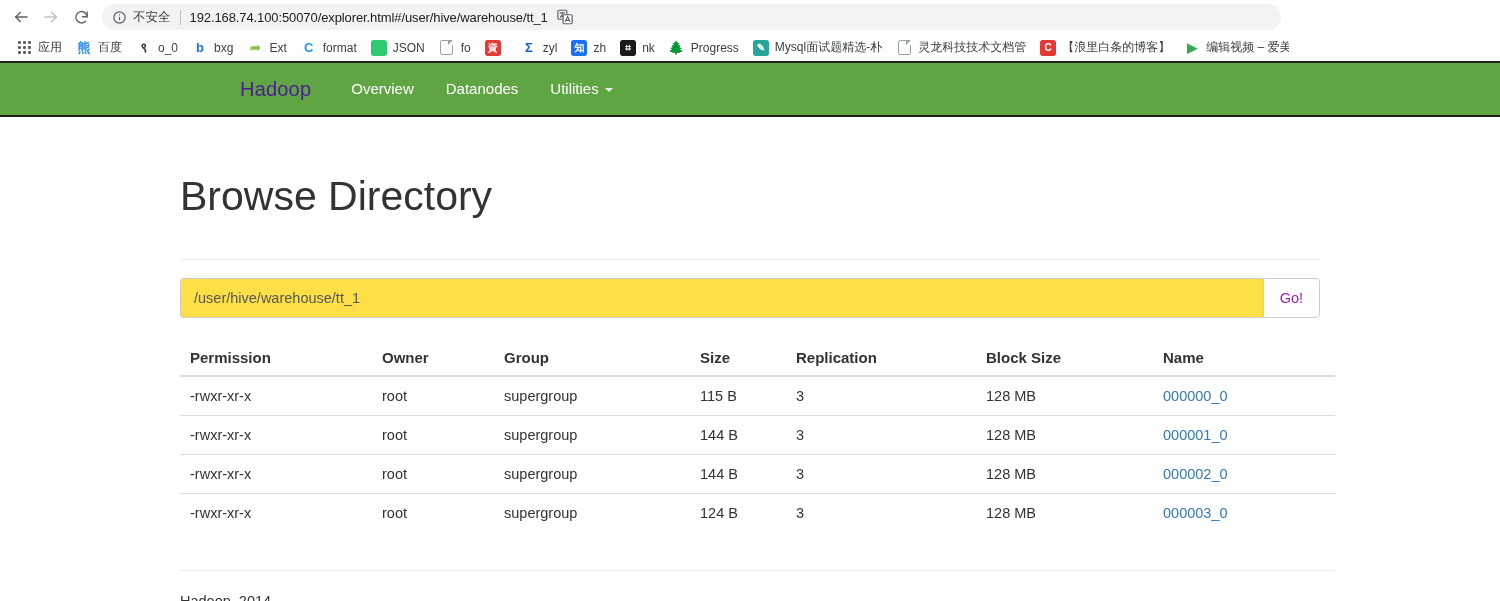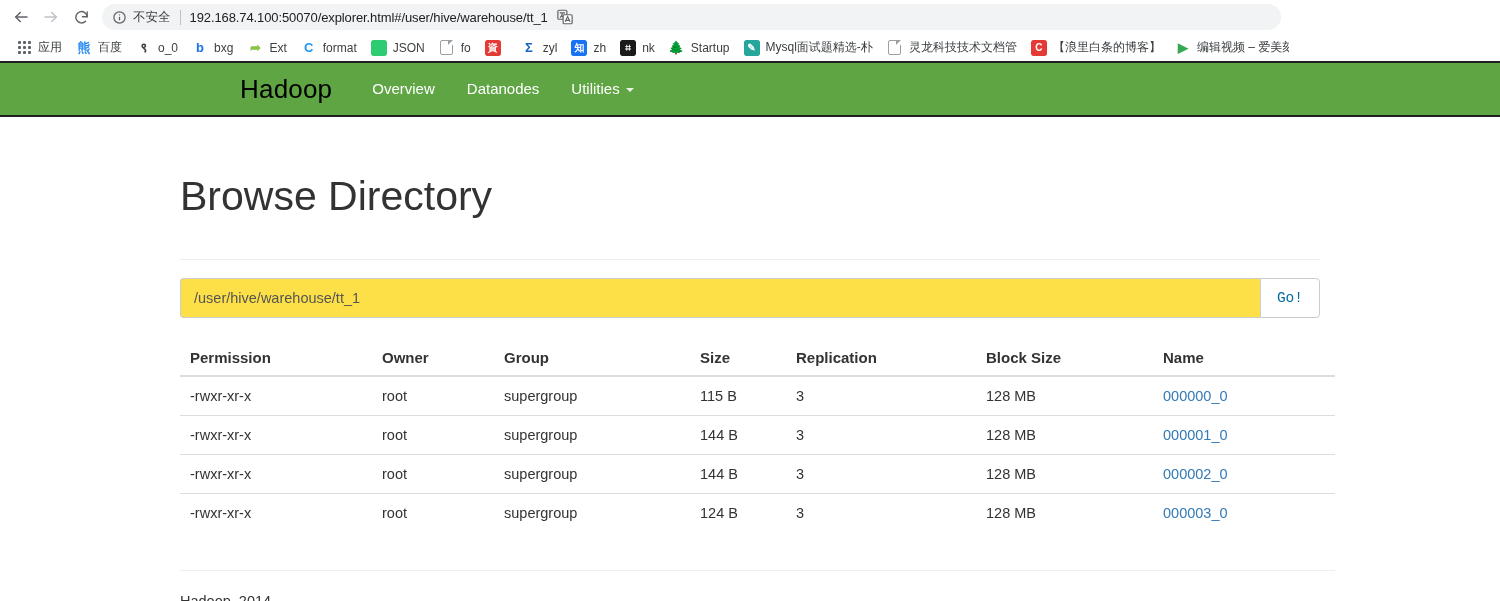--- a/index.html
+++ b/index.html
@@ -158,22 +158,22 @@
   .navbar {
     height: 56px;
     background: #5FA544;
     border-top: 2px solid #1f1f1f;
     border-bottom: 2px solid #1f1f1f;
     display: flex;
     align-items: center;
     padding-left: 224px;
   }
   .brand {
-    color: #000000;
-    font-size: 26px;
+    color: #4c1d95;
+    font-size: 20px;
     padding: 0 16px;
     letter-spacing: 0.2px;
   }
   .nav-links {
     display: flex;
     align-items: center;
     margin-left: 8px;
   }
   .nav-link {
     color: #ffffff;
@@ -232,23 +232,23 @@
     font-family: "Liberation Sans", sans-serif;
     outline: none;
   }
   .go-btn {
     flex: 0 0 auto;
     height: 40px;
     min-width: 49px;
     border: 1px solid #cccccc;
     border-radius: 0 4px 4px 0;
     background: #ffffff;
-    color: #0369a1;
+    color: #a21caf;
     font-size: 14.5px;
-    font-family: Liberation Mono, monospace;
+    font-family: Liberation Sans, sans-serif;
     cursor: pointer;
     padding: 0 16px;
   }
 
   table.files {
     width: 1155px;
     border-collapse: collapse;
     margin-top: 23px;
     table-layout: fixed;
   }
@@ -406,21 +406,21 @@
         <span class="bm-label">zh</span>
       </div>
       <div class="bm">
         <span class="bm-ico">
           <span class="ico-box" style="background: rgb(26, 26, 26);">⌗</span>
         </span>
         <span class="bm-label">nk</span>
       </div>
       <div class="bm">
         <span class="bm-ico" style="color: rgb(67, 160, 71); font-size: 13px; font-weight: bold;">🌲</span>
-        <span class="bm-label">Startup</span>
+        <span class="bm-label">Progress</span>
       </div>
       <div class="bm">
         <span class="bm-ico">
           <span class="ico-box" style="background: rgb(38, 166, 154);">✎</span>
         </span>
         <span class="bm-label">Mysql面试题精选-朴</span>
       </div>
       <div class="bm">
         <span class="bm-ico">
           <span class="ico-doc"></span>

